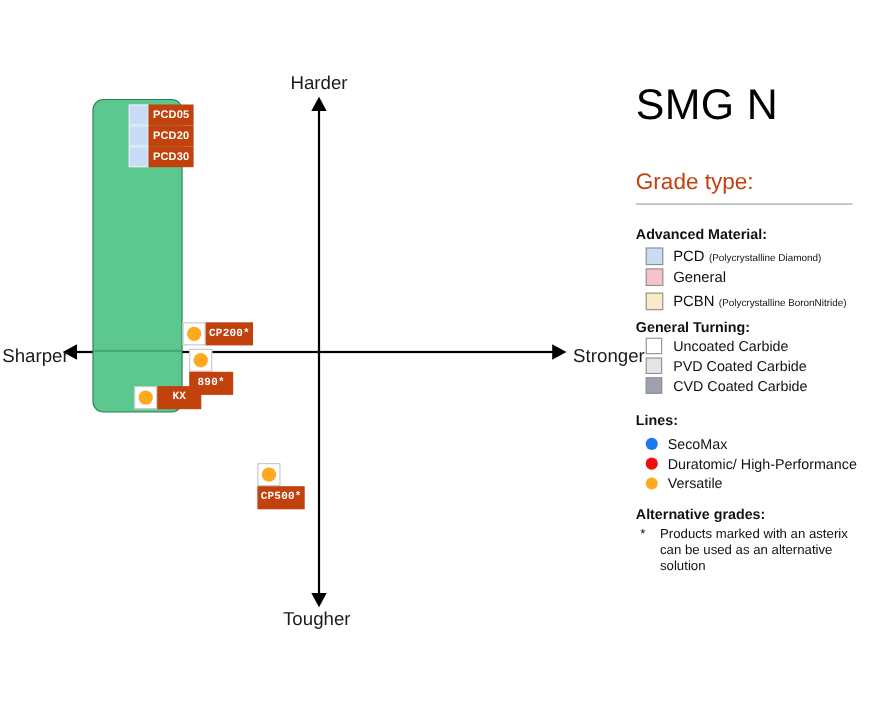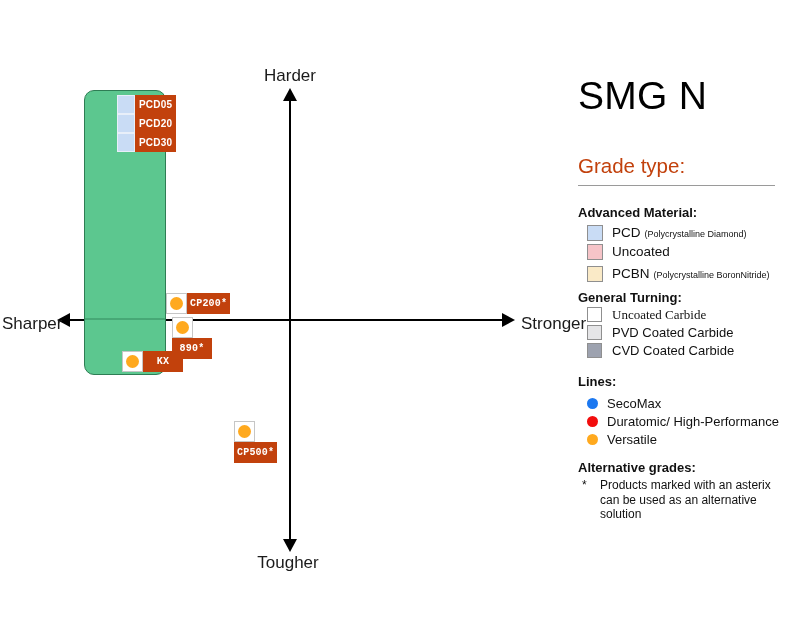--- a/index.html
+++ b/index.html
@@ -123,30 +123,30 @@
   <div class="sp-heading">Grade type:</div>
 
   <div class="sec-header" style="top:205px;">Advanced Material:</div>
   <div class="leg-row" style="top:224px;">
     <span class="leg-swatch sw-pcd"></span>
     <span class="leg-label">PCD</span>
     <span class="leg-sub">(Polycrystalline Diamond)</span>
   </div>
   <div class="leg-row" style="top:243px;">
     <span class="leg-swatch sw-cer"></span>
-    <span class="leg-label">Uncoated</span>
+    <span class="leg-label">General</span>
   </div>
   <div class="leg-row" style="top:265px;">
     <span class="leg-swatch sw-pcbn"></span>
     <span class="leg-label">PCBN</span>
     <span class="leg-sub">(Polycrystalline BoronNitride)</span>
   </div>
 
   <div class="sec-header" style="top:290px;">General Turning:</div>
-  <div class="leg-row" style="top:306px;font-family:Liberation Serif, serif;">
+  <div class="leg-row" style="top:306px;">
     <span class="leg-swatch sm sw-unc"></span>
     <span class="leg-label" style="font-size:13px;">Uncoated Carbide</span>
   </div>
   <div class="leg-row" style="top:324px;">
     <span class="leg-swatch sm sw-pvd"></span>
     <span class="leg-label" style="font-size:13px;">PVD Coated Carbide</span>
   </div>
   <div class="leg-row" style="top:342px;">
     <span class="leg-swatch sm sw-cvd"></span>
     <span class="leg-label" style="font-size:13px;">CVD Coated Carbide</span>

